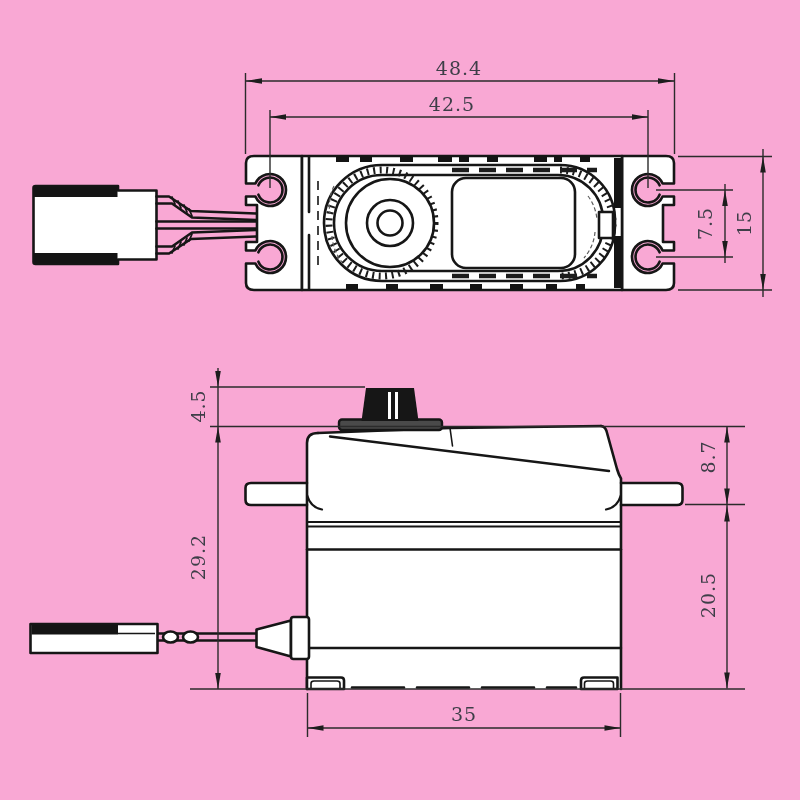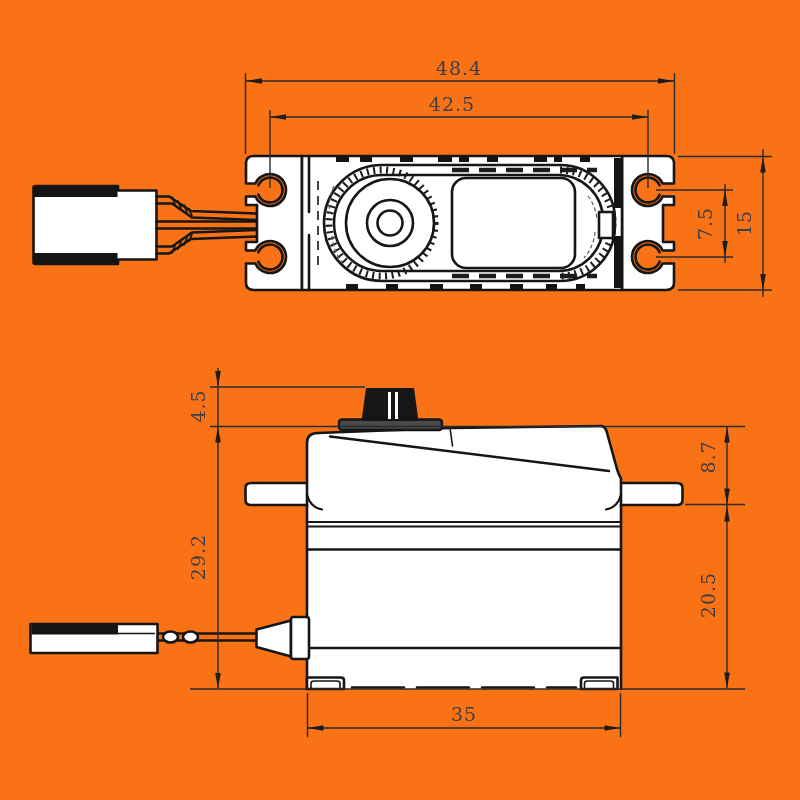--- a/index.html
+++ b/index.html
@@ -1,16 +1,16 @@
 <!DOCTYPE html>
 <html><head>
 <meta charset="utf-8">
 <style>
   html,body{margin:0;padding:0;background:#ffffff;}
-  .page{width:800px;height:800px;background:#f97316;position:relative;overflow:hidden;}
+  .page{width:800px;height:800px;background:#f9a8d4;position:relative;overflow:hidden;}
   svg{display:block;}
   .part{stroke:#161616;fill:none;stroke-width:2.6;stroke-linecap:round;stroke-linejoin:round;}
   .partfill{stroke:#161616;fill:#ffffff;stroke-width:2.6;stroke-linejoin:round;}
   .thin{stroke:#161616;fill:none;stroke-width:1.6;}
   .dimline{stroke:#2b2b2b;fill:none;stroke-width:1.4;}
   .arrow{fill:#1d1d1d;stroke:none;}
   .dim-text{font-family:"DejaVu Serif",serif;font-size:19px;fill:#3e3e48;letter-spacing:1px;}
   .tick{stroke:#1c1c1c;fill:none;}
   .decor{stroke:#5a5a5a;fill:none;stroke-width:1.2;}
 </style>

